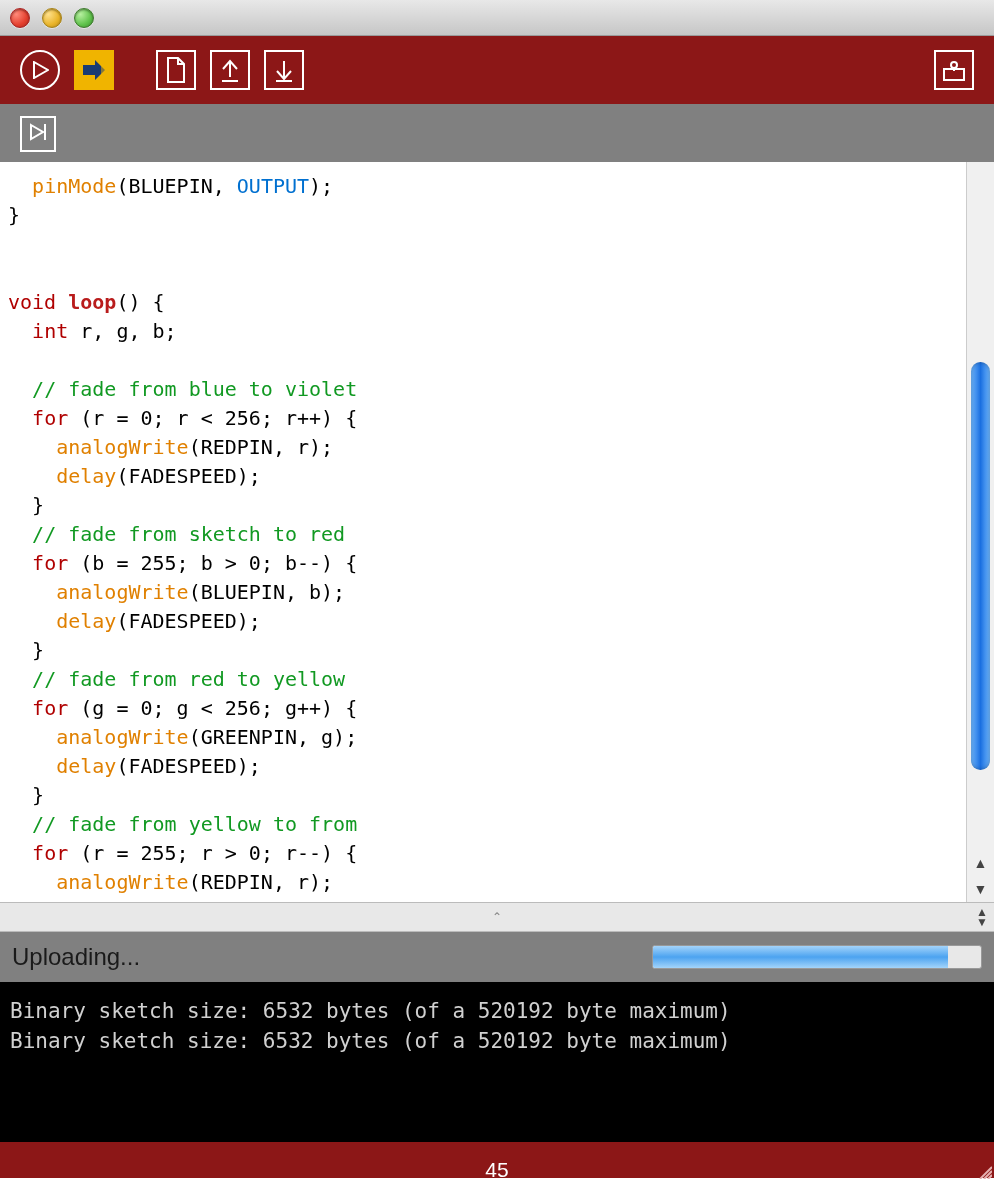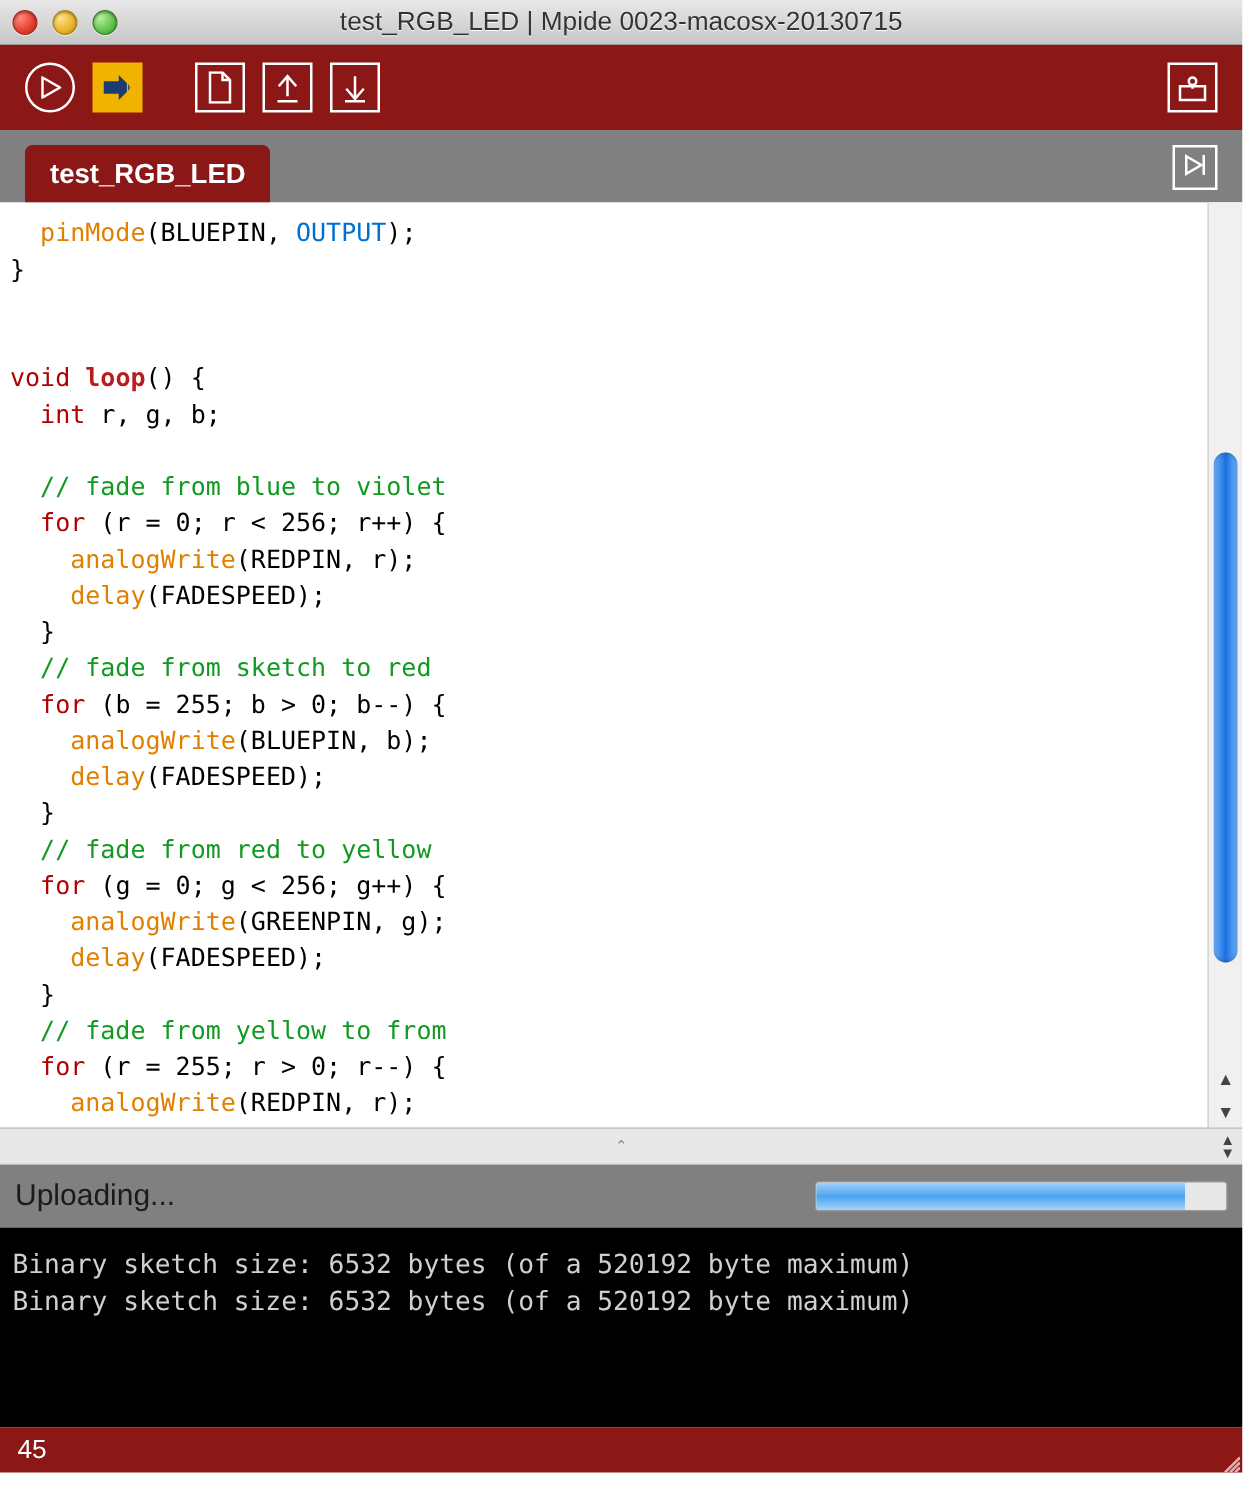--- a/index.html
+++ b/index.html
@@ -129,37 +129,36 @@
   .console {
     height: 160px; background:#000; color:#d0d0d0;
     font-family:"Monaco","Menlo",monospace; font-size:21px; line-height:30px;
     padding: 14px 10px; white-space:pre;
   }
 
   
   .footer {
     height: 36px; background:#8c1717; color:#fff;
     display:flex; align-items:center; justify-content:space-between;
-    padding: 16px 14px; font-size:21px; position:relative;
+    padding: 16px 14px; font-size:21px; position:relative;flex-direction:column;
   }
   .footer .resize {
     position:absolute; right:2px; bottom:2px; width:16px; height:16px;
   }
   .footer .resize svg line { stroke:#e6b0b0; stroke-width:2; }
 </style>
 </head>
 <body>
 
 <div class="titlebar">
   <div class="traffic">
     <div class="tl red"></div>
     <div class="tl yellow"></div>
     <div class="tl green"></div>
   </div>
-  <div class="title">test_RGB_LED | Mpide 0023-macosx-20130715</div>
 </div>
 
 <div class="toolbar">
   <div class="tool-left">
     <div class="tbtn round">
       <span>
         <svg width="18" height="18" viewBox="0 0 18 18">
             <polygon points="3,1 17,9 3,17" fill="none" stroke="#fff" stroke-width="2"></polygon>
           </svg>
       </span>
@@ -209,21 +208,20 @@
       <svg width="26" height="26" viewBox="0 0 26 26">
         <rect x="3" y="12" width="20" height="11" fill="none" stroke="#fff" stroke-width="2"></rect>
         <circle cx="13" cy="8" r="3" fill="none" stroke="#fff" stroke-width="2"></circle>
         <line x1="13" y1="11" x2="13" y2="14" stroke="#fff" stroke-width="2"></line>
       </svg>
     </span>
   </div>
 </div>
 
 <div class="tabbar">
-  <div class="tab">test_RGB_LED</div>
   <div class="tabmenu">
     <span>
       <svg width="20" height="20" viewBox="0 0 20 20">
           <polygon points="3,3 15,10 3,17" fill="none" stroke="#fff" stroke-width="2"></polygon>
           <line x1="17" y1="2" x2="17" y2="18" stroke="#fff" stroke-width="2"></line>
         </svg>
     </span>
   </div>
 </div>
 

